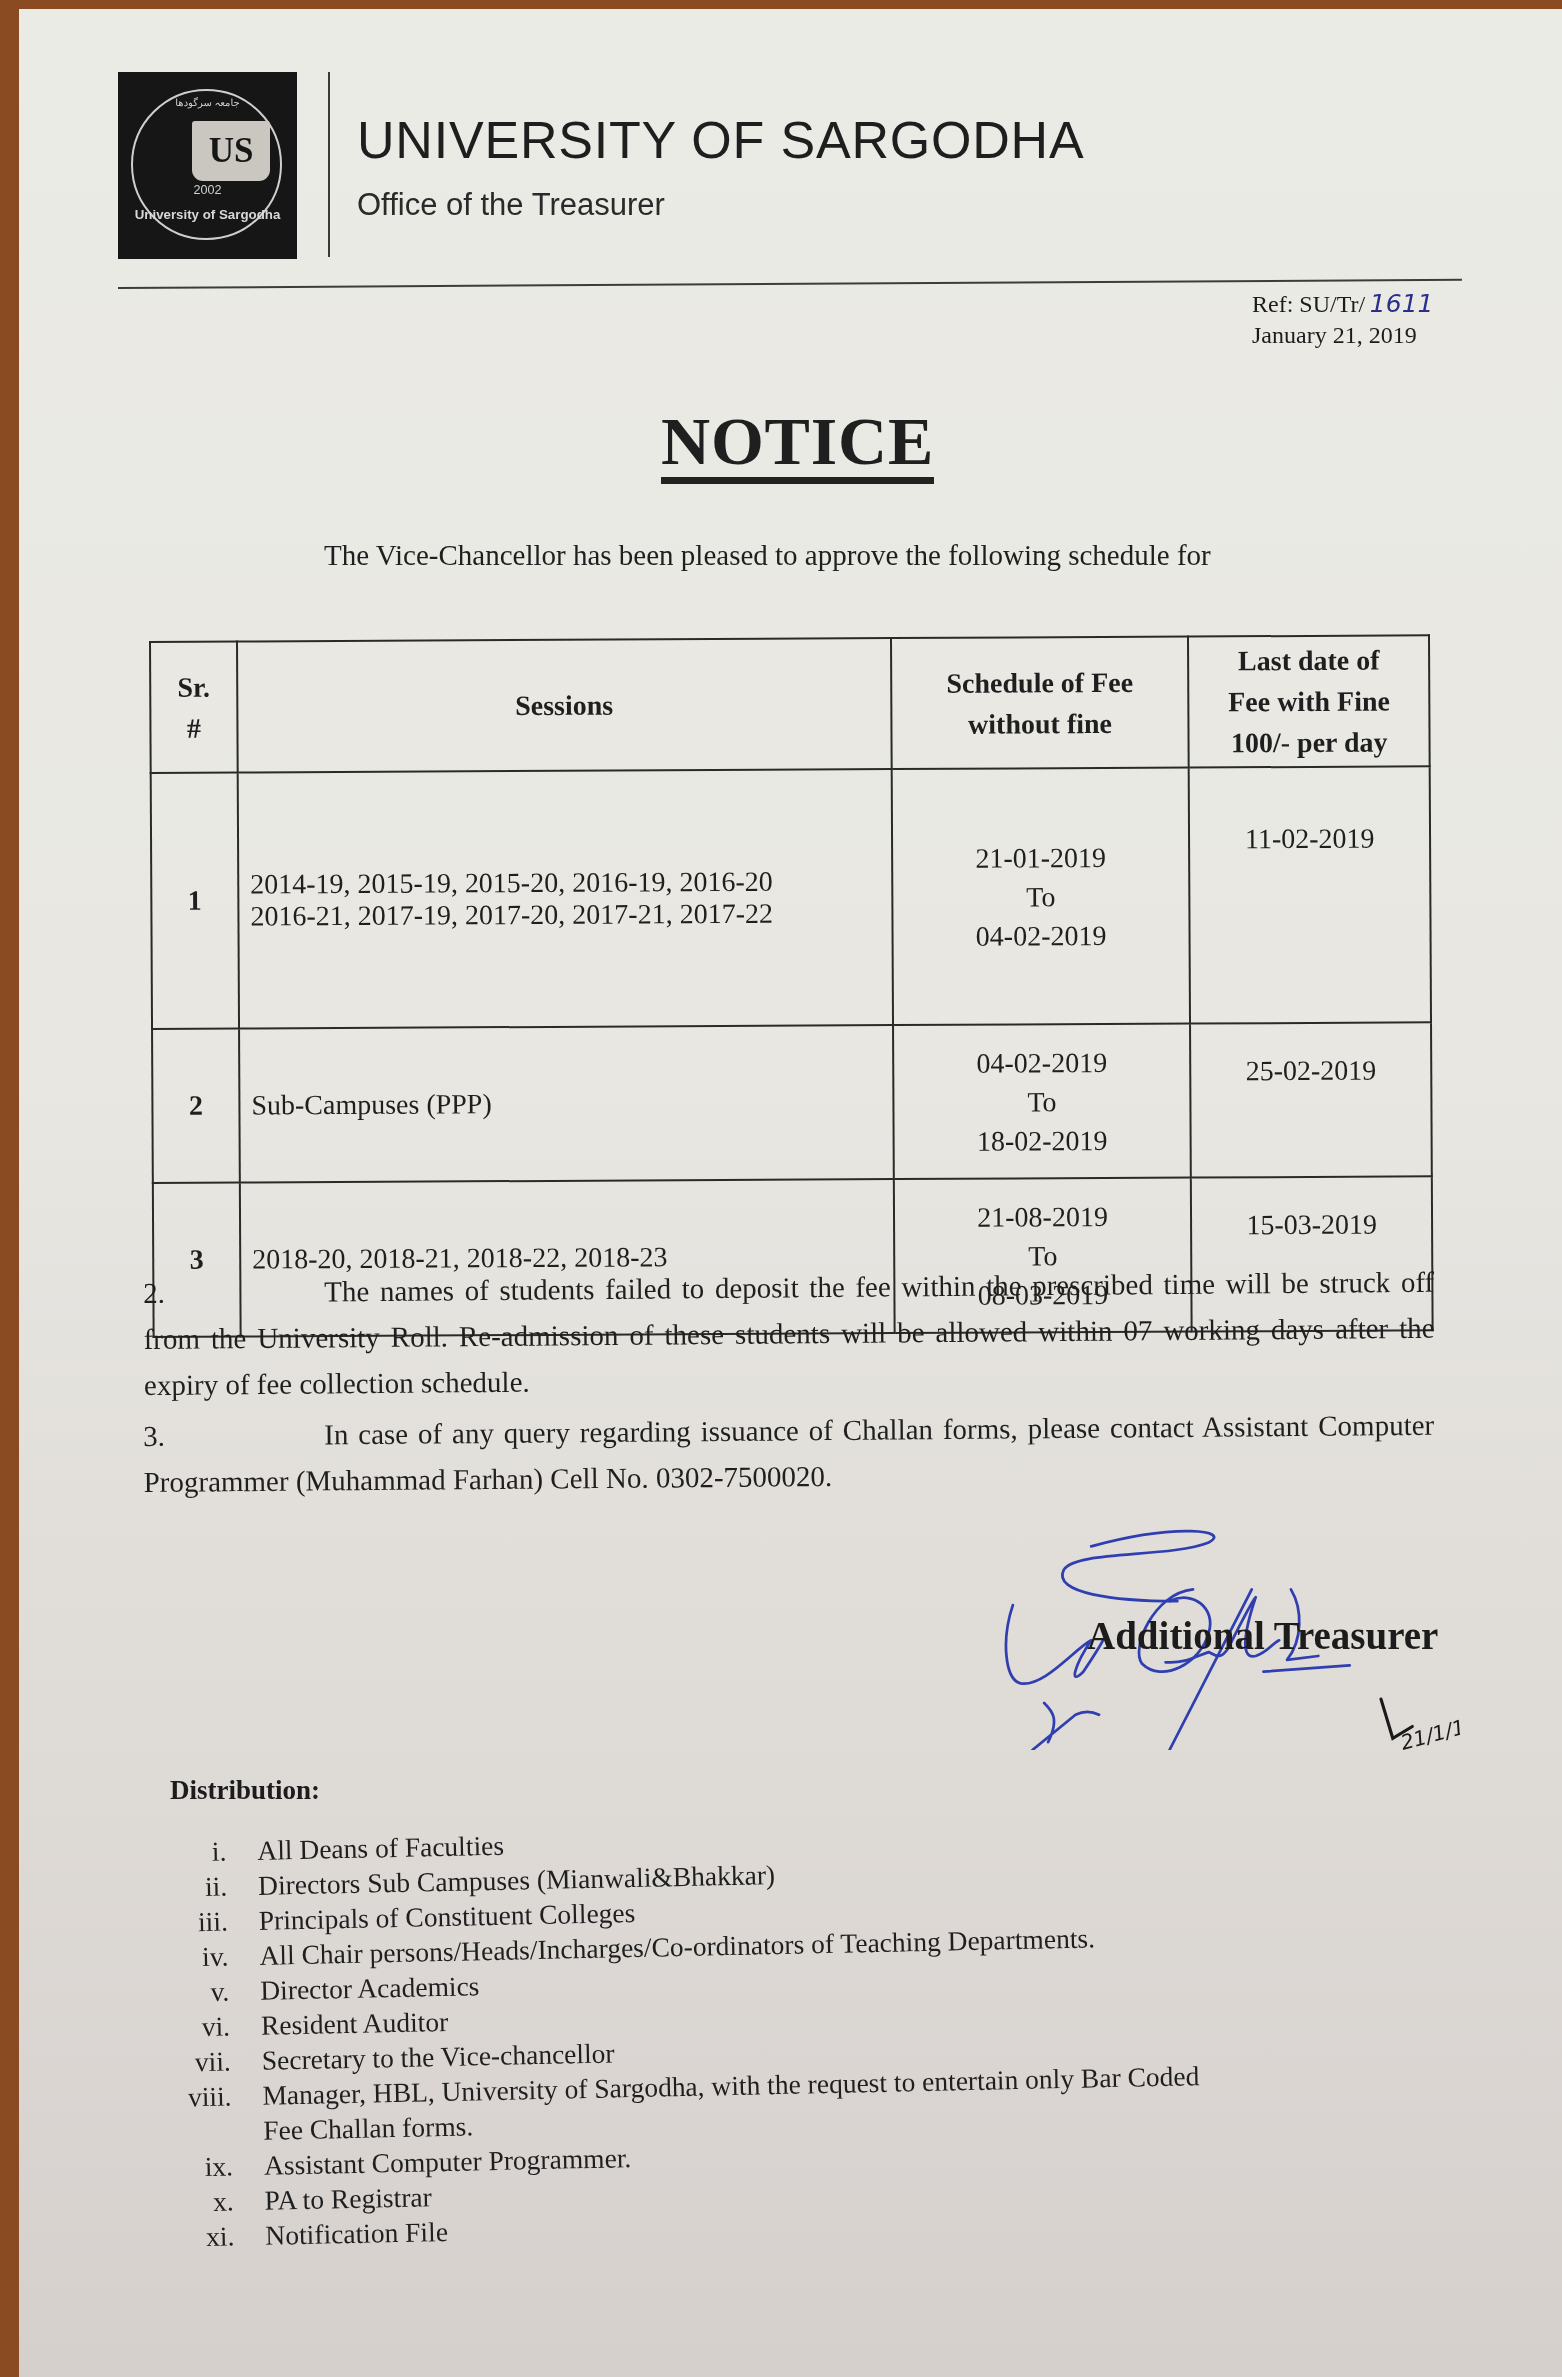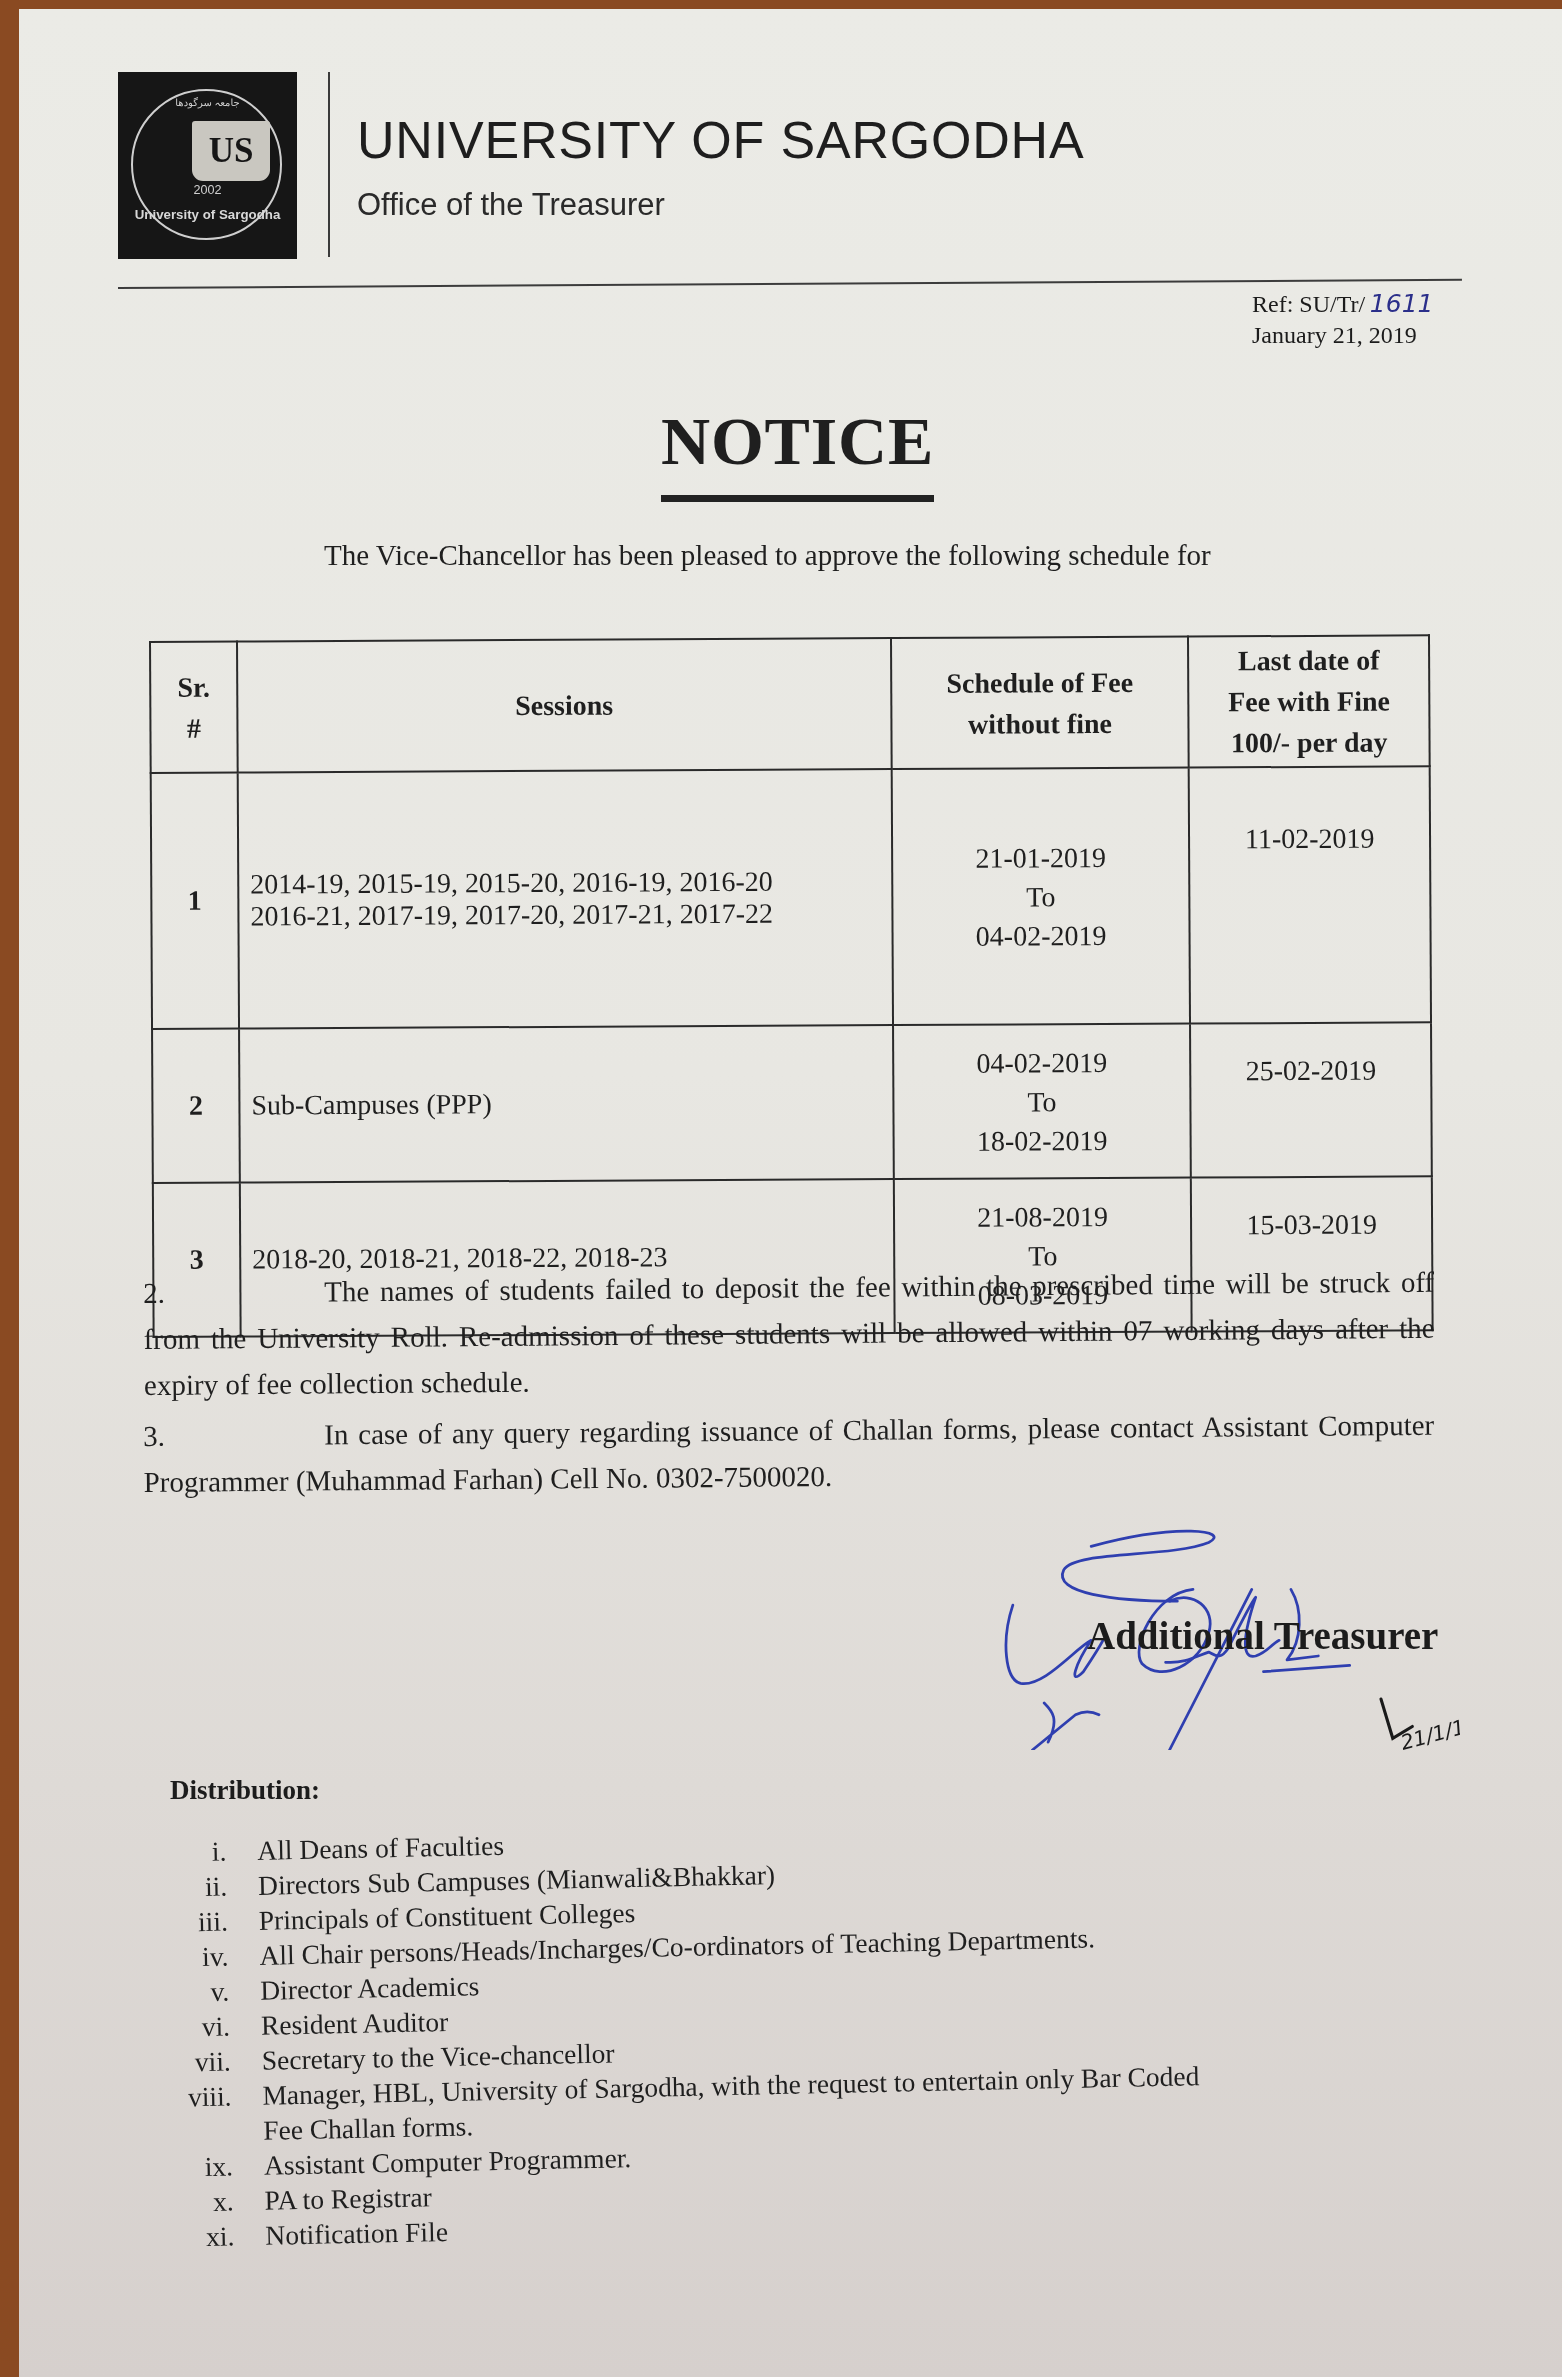--- a/index.html
+++ b/index.html
@@ -60,21 +60,21 @@
   .ref { position: absolute; left: 1252px; top: 289px; font-size: 24px; white-space: nowrap; }
   .ref-num {
     font-family: "DejaVu Sans", sans-serif; font-style: italic; color: #2b2f8a; font-size: 25px; margin-left: 4.7px;
   }
   .date { position: absolute; left: 1252px; top: 322px; font-size: 24px; white-space: nowrap; }
 
   
   .notice-title {
     position: absolute; left: 661px; top: 407px;
     font-size: 68px; font-weight: bold; color: #1f1f1f;
-    border-bottom: 7px solid #222; line-height: 1; padding-bottom: 20px; letter-spacing: 0.8px;
+    border-bottom: 7px solid #222; line-height: 1; padding-bottom: 2px; letter-spacing: 0.8px;
   }
 
   .para {
     position: absolute; left: 143px; width: 1291px;
     font-size: 29px; line-height: 46px; text-align: justify; color: #1f1f1f;
   }
   .para .indent { display: inline-block; width: 181px; }
 
   
   .fee-table {

